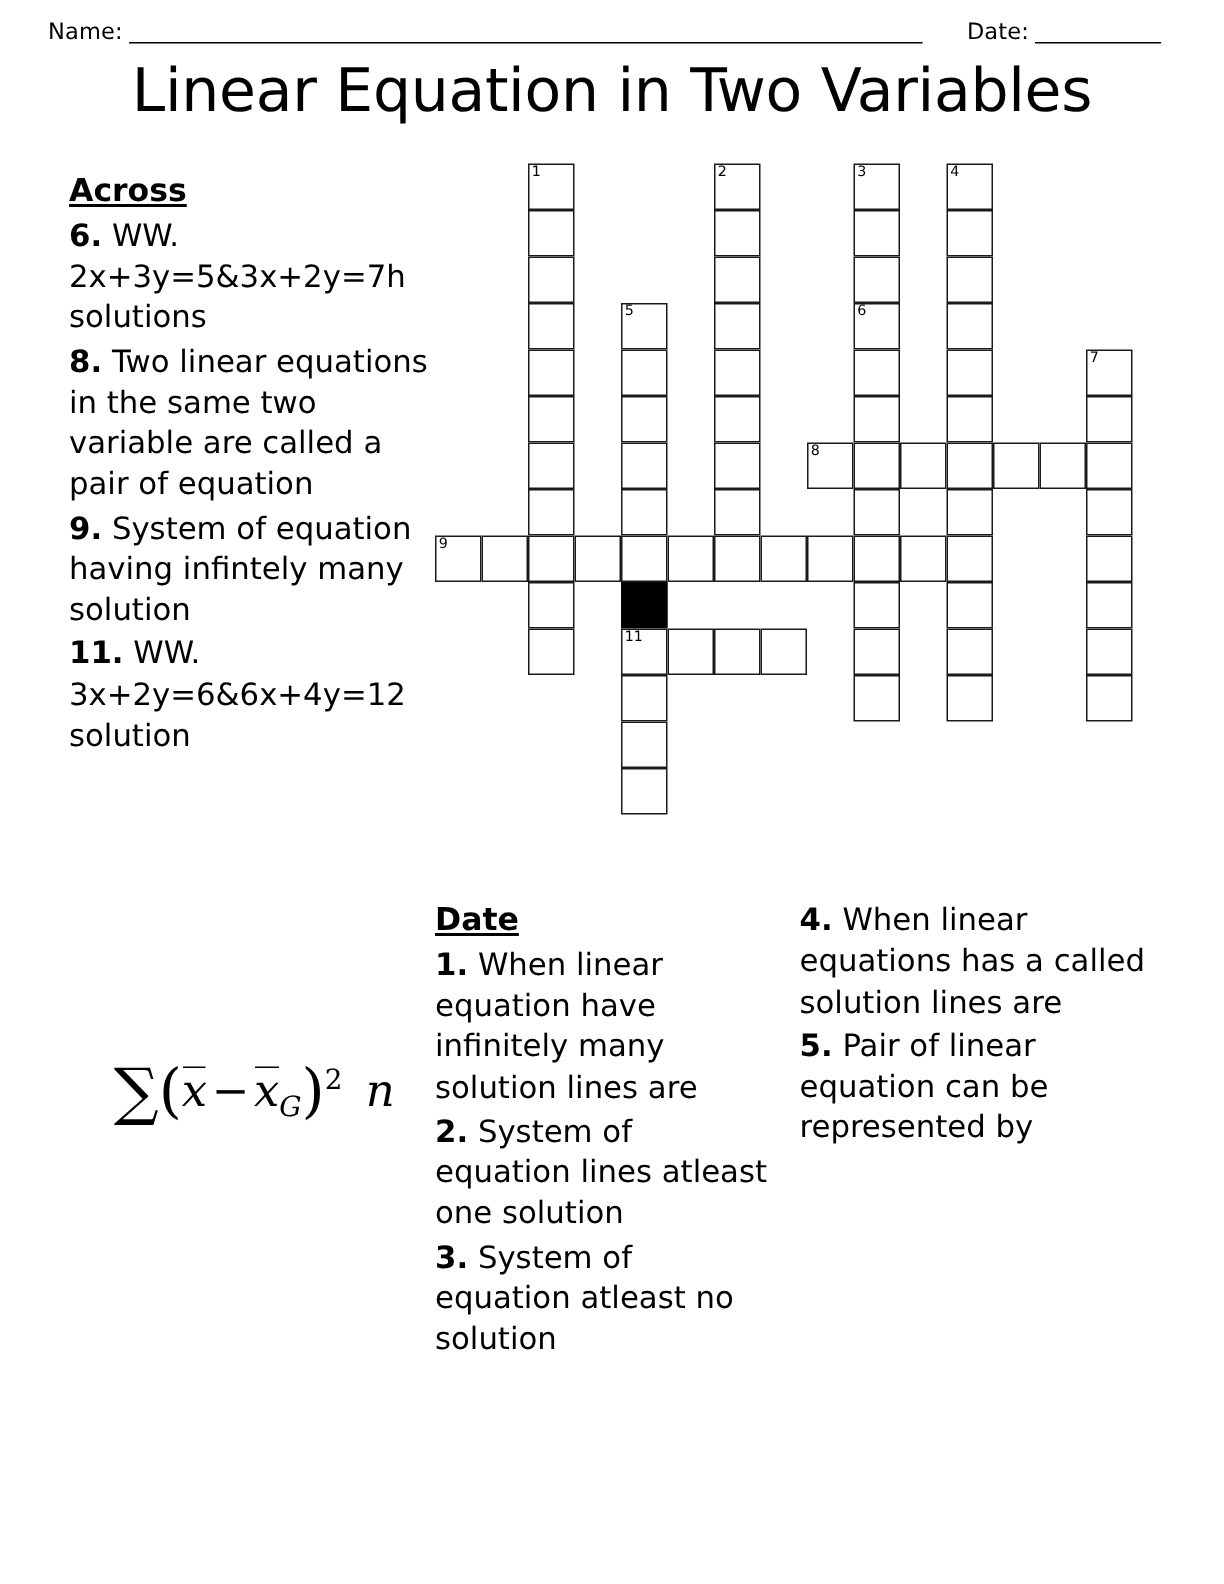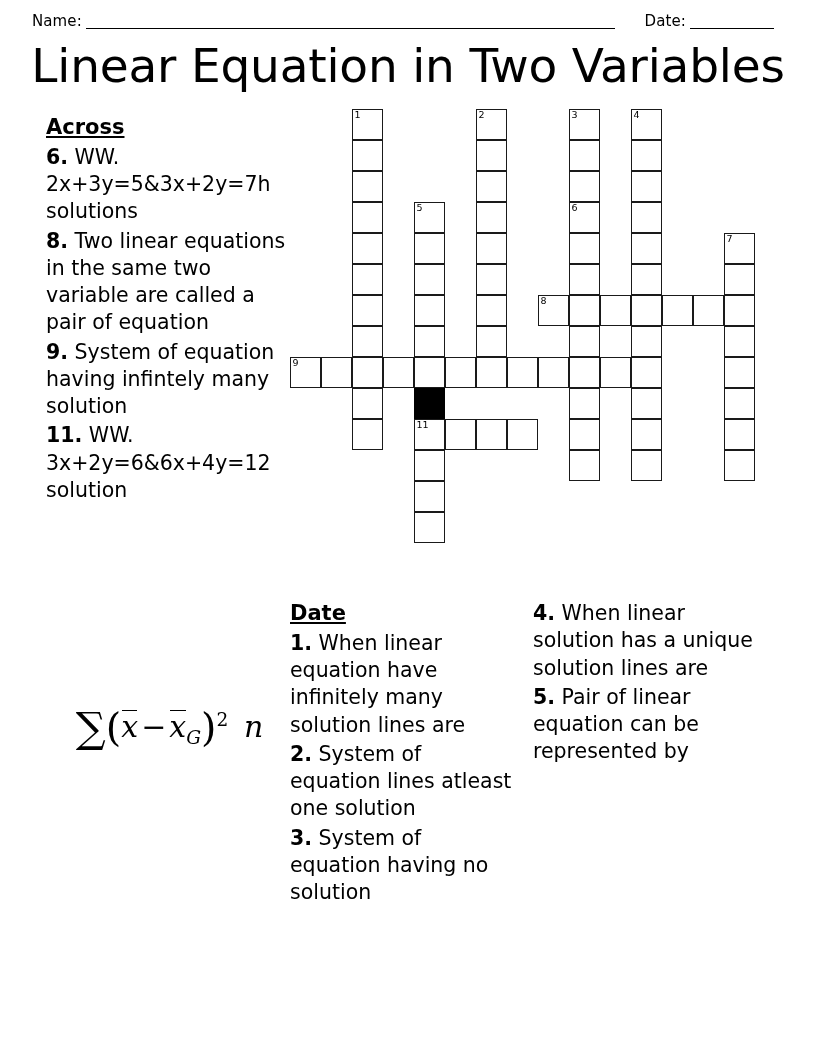--- a/index.html
+++ b/index.html
@@ -40,21 +40,21 @@
   .rule-name { flex: 1 1 auto; min-width: 10px; }
   .rule-date { width: 84px; flex: 0 0 84px; }
   .hdr-date { margin-left: 28px; }
 
   
   .title {
     position: absolute;
     left: 0; top: 38px;
     width: 816px;
     text-align: center;
-    font-size: 47px;
+    font-size: 40px;
     font-weight: 400;
     font-family: "DejaVu Sans", sans-serif;
     letter-spacing: -0.2px;
     white-space: nowrap;
   }
 
   
   .clue-col {
     position: absolute;
     font-size: 20.5px;
@@ -161,28 +161,28 @@
     <div class="clue">
       <span class="num">1.</span>
       <span>When linear equation have infinitely many solution lines are</span>
     </div>
     <div class="clue">
       <span class="num">2.</span>
       <span>System of equation lines atleast one solution</span>
     </div>
     <div class="clue">
       <span class="num">3.</span>
-      <span>System of equation having no solution</span>
+      <span>System of equation atleast no solution</span>
     </div>
   </div>
 
   <div class="clue-col" id="down-col-2">
     <div class="clue">
       <span class="num">4.</span>
-      <span>When linear solution has a unique solution lines are</span>
+      <span>When linear equations has a called solution lines are</span>
     </div>
     <div class="clue">
       <span class="num">5.</span>
       <span>Pair of linear equation can be represented by</span>
     </div>
   </div>
 
   <div class="formula">
     <span class="sigma">∑</span><span class="paren">(</span><span class="ovl"><i>x</i></span><span style="margin:0 3px">−</span><span class="ovl"><i>x</i></span><i class="sub">G</i><span class="paren">)</span><span class="sup">2</span>
     <i style="margin-left:6px">n</i>

